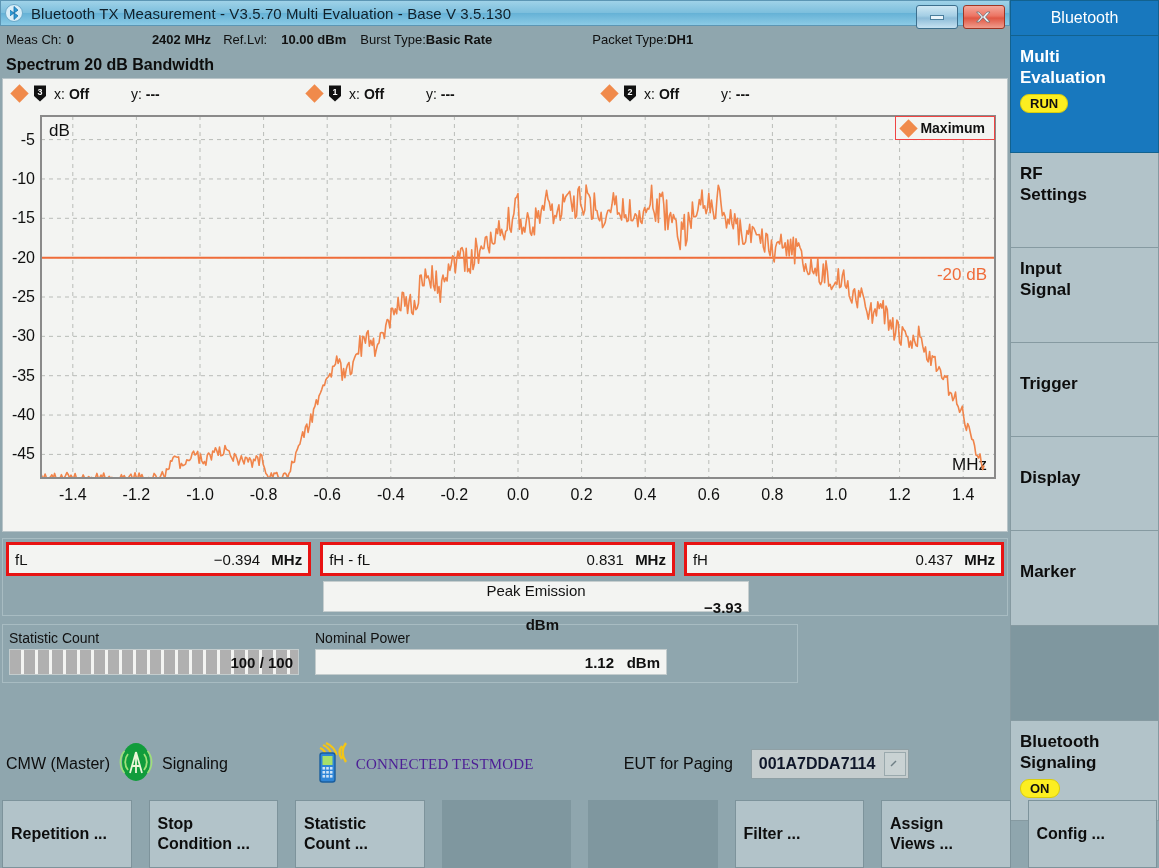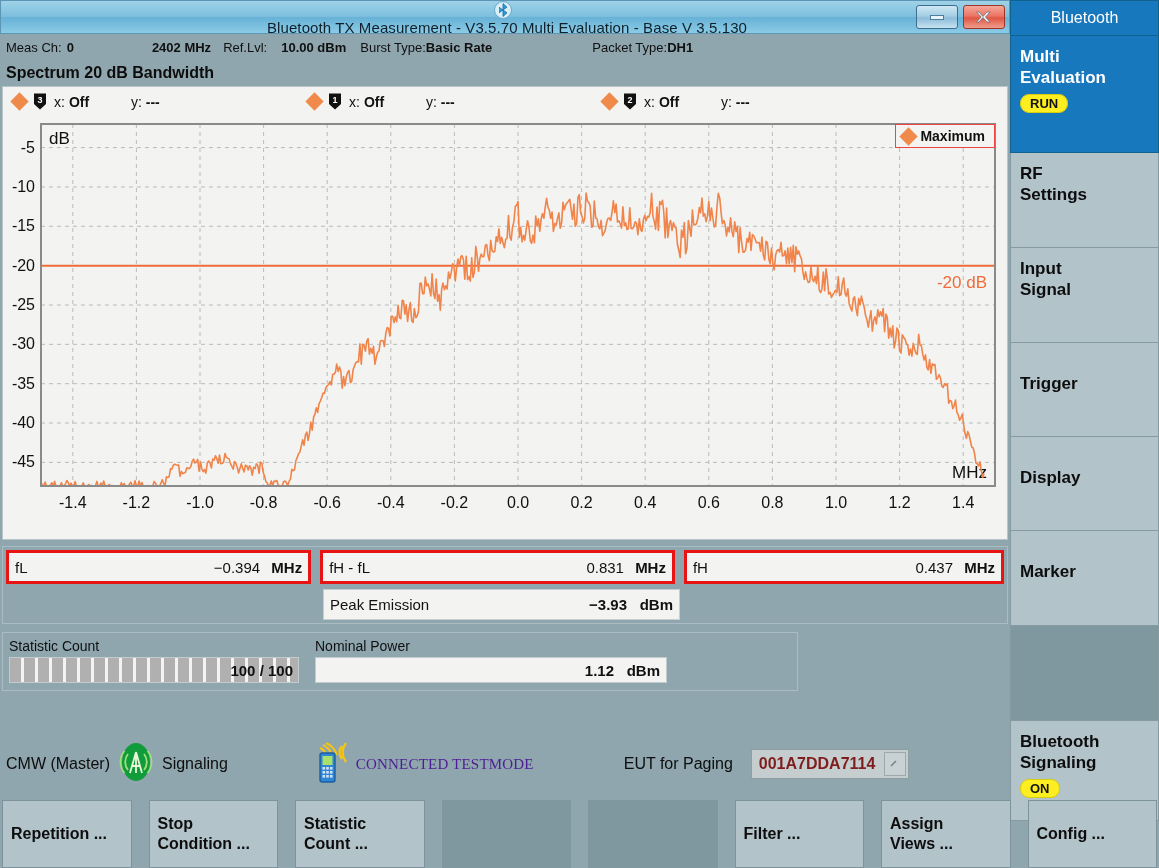--- a/index.html
+++ b/index.html
@@ -11,24 +11,24 @@
     overflow: hidden;
   }
   #root { position: relative; width: 1159px; height: 868px; background: #8fa6ae; }
 
   
   .window {
     position: absolute; left: 0; top: 0; width: 1010px; height: 793px;
     background: #8fa6ae;
   }
   .titlebar {
-    position: relative; height: 34px;
+    position: relative; height: 26px;
     background: linear-gradient(to bottom, #9fd2e8 0%, #7dbfdd 48%, #66b2d6 52%, #8ccbe6 100%);
     border: 1px solid #5c96b4;
-    display: flex; align-items: center; padding-left: 4px; flex-direction: column;
+    display: flex; align-items: center; padding-left: 4px;
   }
   .titlebar-icon { width: 18px; height: 18px; margin-right: 8px; flex: none; }
   .titlebar-text {
     font-size: 15px; color: #10202a; white-space: nowrap; letter-spacing: .1px;
   }
   .win-btns { position: absolute; right: 4px; top: 4px; display: flex; gap: 5px; }
   .win-btn {
     width: 42px; height: 24px; border: 1px solid #3d6f8d; border-radius: 3px;
     display: flex; align-items: center; justify-content: center;
   }
@@ -88,21 +88,21 @@
     height: 34px; display: flex; align-items: center;
     padding: 0 6px; font-size: 15px; color: #111;
   }
   .res-box .name { flex: none; }
   .res-box .num { margin-left: auto; font-weight: normal; }
   .res-box .unit { font-weight: bold; width: 42px; text-align: right; }
   .res-row2 { display: flex; margin-top: 5px; }
   .res-plain {
     background: #f3f4f2; border: 1px solid #c6cecf; height: 31px;
     display: flex; align-items: center; padding: 0 6px;
-    font-size: 15px; color: #111; margin-left: 317px; width: 357px;
+    font-size: 15px; color: #111; margin-left: 317px; width: 426px; flex-direction: column;
   }
   .res-plain .num { margin-left: auto; font-weight: bold; }
   .res-plain .unit { font-weight: bold; width: 46px; text-align: right; }
 
   
   .statpanel {
     margin: 8px 2px 0 2px; width: 796px; background: #8fa6ae;
     border: 1px solid #a8bcc2; padding: 5px 6px 7px 6px; display: flex; gap: 16px;
   }
   .stat-col { display: flex; flex-direction: column; }
@@ -131,21 +131,21 @@
   .statusbar {
     position: absolute; left: 0; top: 735px; width: 1010px; height: 58px;
     display: flex; align-items: center; padding-left: 6px; gap: 0;
   }
   .sb-text { font-size: 16px; color: #0d0d0d; }
   .sb-grey { font-size: 15px; color: #4c1d95; letter-spacing: .2px; font-family: Liberation Serif, serif; }
   .combo {
     width: 158px; height: 30px; background: #c5cdce; border: 1px solid #8fa0a5;
     display: flex; align-items: center; padding: 0 2px 0 7px;
   }
-  .combo .ctext { font-size: 16px; color: #7f1d1d; font-weight: bold; flex: 1; }
+  .combo .ctext { font-size: 16px; color: #0f172a; font-weight: bold; flex: 1; }
   .combo .cbtn {
     width: 22px; height: 24px; background: #c9d2d3; border: 1px solid #9aa9ad;
     display: flex; align-items: center; justify-content: center;
   }
 
   
   .sidebar { position: absolute; right: 0; top: 0; width: 149px; height: 793px; }
   .sb-head {
     height: 36px; background: #1878be; color: #ffffff; font-size: 16px;
     display: flex; align-items: center; justify-content: center;

